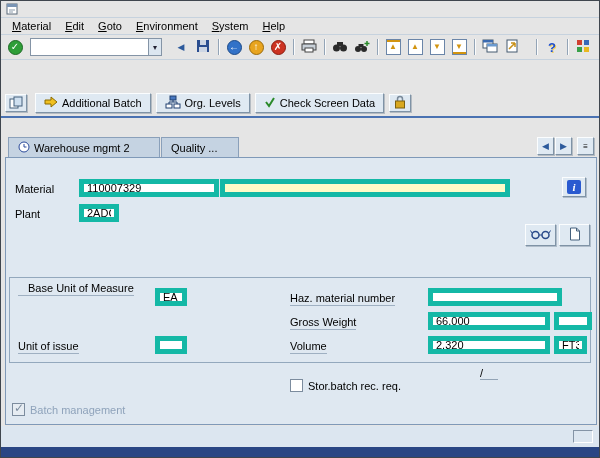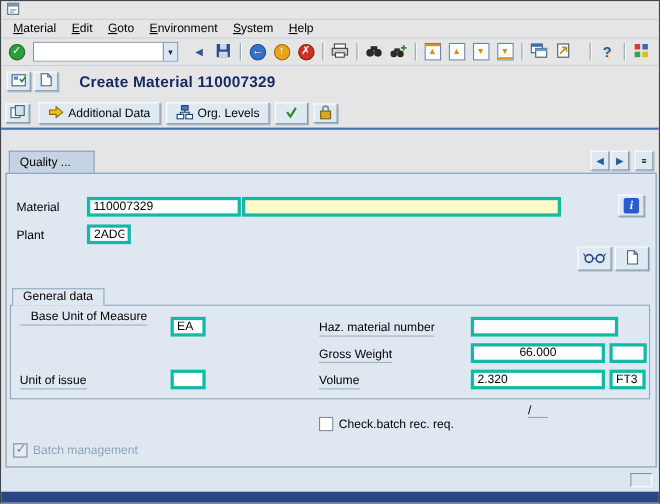--- a/index.html
+++ b/index.html
@@ -42,21 +42,21 @@
   .tabstrip{position:absolute;left:0;top:132px;width:100%;height:25px;display:flex;align-items:flex-end;padding-left:7px;}
   .tab{display:inline-flex;align-items:center;gap:4px;height:21px;padding:0 9px;background:#c5d3e2;border:1px solid #8aa0ba;border-bottom:none;margin-right:1px;white-space:nowrap;overflow:hidden;}
   .tab.active{height:25px;background:#dfe8f1;border-color:#7f99b8;position:relative;z-index:3;}
   .tabnav{position:absolute;right:5px;bottom:3px;display:flex;gap:1px;align-items:center;}
   .tabnav .btn3d{width:17px;height:18px;font-size:8px;}
   .tabnav .last{margin-left:4px;}
 
   .panel{position:absolute;left:4px;top:156px;width:592px;height:268px;background:#dfe8f1;border:1px solid #7f99b8;}
   .lbl{position:absolute;white-space:nowrap;}
   .ul{border-bottom:1px solid #9fb0c2;padding-bottom:1px;}
-  .fld{position:absolute;height:18px;border:3px solid #14b8a6;background:#fff;padding:0 3px;}
+  .fld{position:absolute;height:18px;border:5px solid #14b8a6;background:#fff;padding:0 3px;}
   .fld.yellow{background:#fffbc8;}
   .infobtn{position:absolute;width:24px;height:20px;}
   .infosq{width:14px;height:14px;background:#2a5ad0;color:#fff;font-weight:bold;font-style:italic;display:flex;align-items:center;justify-content:center;border-radius:2px;font-family:"Liberation Serif",serif;font-size:11px;}
   .rbtn{position:absolute;height:22px;width:31px;}
 
   .grouplabel{position:absolute;left:5px;top:104px;height:16px;padding:1px 9px 0;background:#dfe8f1;border:1px solid #93a8bd;border-bottom:none;z-index:2;}
   .groupbox{position:absolute;left:3px;top:119px;width:582px;height:86px;border:1px solid #93a8bd;}
 
   .cbrow{position:absolute;display:flex;align-items:center;gap:5px;}
   .cb{display:inline-block;width:13px;height:13px;background:#fff;border:1px solid #7c8c9e;position:relative;flex:0 0 auto;}
@@ -179,74 +179,66 @@
     <button class="tbtn">
         <span><svg width="14" height="14">
             <rect x="1" y="1" width="5" height="5" fill="#d04030"></rect>
             <rect x="8" y="1" width="5" height="5" fill="#3868b8"></rect>
             <rect x="1" y="8" width="5" height="5" fill="#38a048"></rect>
             <rect x="8" y="8" width="5" height="5" fill="#e8b820"></rect>
           </svg></span>
       </button>
   </div>
 
-  <div class="titlerow">
-    <button class="btn3d smbtn">
-        <span><svg width="14" height="12">
-            <rect x="1" y="1" width="12" height="10" fill="#fff" stroke="#44607c"></rect>
-            <rect x="2.5" y="2.5" width="4" height="3" fill="#4a90d0"></rect>
-            <path d="M8 5 l2 2 3 -4" stroke="#2a8a2a" stroke-width="1.5" fill="none"></path>
-          </svg></span>
-      </button>
-    <button class="btn3d smbtn">
-        <span><svg width="12" height="13">
-            <path d="M1.5 1 h6 l3 3 v8 h-9 z" fill="#fff" stroke="#44607c"></path>
-            <path d="M7.5 1 v3 h3" fill="none" stroke="#44607c"></path>
-          </svg></span>
-      </button>
-    <span class="screen-title">Create Material 110007329</span>
-  </div>
 
   <div class="apptoolbar">
     <button class="btn3d smbtn">
         <span><svg width="14" height="13">
             <rect x="1" y="3" width="8" height="9" fill="#fff" stroke="#44607c"></rect>
             <rect x="5" y="1" width="8" height="9" fill="#cfe0f0" stroke="#44607c"></rect>
           </svg></span>
       </button>
     <button class="btn3d appbtn">
       <span><svg width="14" height="12">
             <path d="M1 4 h6 V1 l6 5 -6 5 V8 H1 z" fill="#f0c020" stroke="#8a6a00"></path>
           </svg></span>
-      <span>Additional Data</span>
+      <span>Additional Batch</span>
     </button>
     <button class="btn3d appbtn">
       <span><svg width="16" height="14">
             <rect x="5" y="1" width="6" height="4" fill="#4878c0" stroke="#204070"></rect>
             <path d="M8 5 v2 M4 9 V7 h8 v2" stroke="#204070" fill="none"></path>
             <rect x="1" y="9" width="6" height="4" fill="#fff" stroke="#204070"></rect>
             <rect x="9" y="9" width="6" height="4" fill="#fff" stroke="#204070"></rect>
           </svg></span>
       <span>Org. Levels</span>
     </button>
     <button class="btn3d appbtn">
       <span><svg width="12" height="12">
             <path d="M2 6 l3 4 5 -8" stroke="#2a8a2a" stroke-width="2" fill="none"></path>
           </svg></span>
+      <span>Check Screen Data</span>
     </button>
     <button class="btn3d smbtn">
         <span><svg width="14" height="16">
             <path d="M4.5 7 V5 a2.5 2.5 0 0 1 5 0 V7" fill="none" stroke="#7a8a9a" stroke-width="1.5"></path>
             <rect x="2.5" y="7" width="9" height="7" fill="#d8a820" stroke="#7a6010"></rect>
           </svg></span>
       </button>
   </div>
   <div class="blueline"></div>
 
   <div class="tabstrip">
+    <div class="tab" style="width:152px;">
+      <span><svg width="12" height="12">
+            <circle cx="6" cy="6" r="5" fill="#fff" stroke="#2a4a9a"></circle>
+            <path d="M6 6 V3 M6 6 H8.5" stroke="#2a4a9a"></path>
+          </svg></span>
+      <span>Warehouse mgmt 2</span>
+    </div>
     <div class="tab" style="width:78px;">
         <span>Quality ...</span>
       </div>
     <div class="tabnav">
       <button class="btn3d">
           <span class="tri">◀</span>
         </button>
       <button class="btn3d">
           <span class="tri">▶</span>
         </button>
@@ -275,43 +267,42 @@
             <path d="M9 7 h3 M2 5 L0.5 2.5 M19 5 L20.5 2.5" stroke="#2a4a8a" fill="none"></path>
           </svg></span>
       </button>
     <button class="btn3d rbtn" style="left:553px;top:66px;">
         <span><svg width="12" height="14">
             <path d="M1.5 1 h6 l3 3 v9 h-9 z" fill="#fff" stroke="#44607c"></path>
             <path d="M7.5 1 v3 h3" fill="none" stroke="#44607c"></path>
           </svg></span>
       </button>
 
-    <span class="grouplabel">General data</span>
     <div class="groupbox"></div>
 
     <span class="lbl ul" style="left:12px;top:124px;padding-left:10px;">Base Unit of Measure</span>
     <input class="fld" style="left: 149px; top: 130px; width: 32px;" value="EA">
     <span class="lbl ul" style="left:284px;top:134px;">Haz. material number</span>
     <input class="fld" style="left: 422px; top: 130px; width: 134px;" value="">
 
     <span class="lbl ul" style="left:284px;top:158px;">Gross Weight</span>
-    <input class="fld" style="left: 422px; top: 154px; width: 122px; text-align: center;" value="66.000">
+    <input class="fld" style="left: 422px; top: 154px; width: 122px;" value="66.000">
     <input class="fld" style="left: 548px; top: 154px; width: 33px; padding-left: 25px;" value="LB">
 
     <span class="lbl ul" style="left:12px;top:182px;">Unit of issue</span>
     <input class="fld" style="left: 149px; top: 178px; width: 32px;" value="">
     <span class="lbl ul" style="left:284px;top:182px;">Volume</span>
     <input class="fld" style="left: 422px; top: 178px; width: 122px;" value="2.320">
     <input class="fld" style="left: 548px; top: 178px; width: 33px;" value="FT3">
 
     <span class="lbl slash">/</span>
 
     <span class="cbrow" style="left:284px;top:221px;">
       <span class="cb"></span>
-      <span>Check.batch rec. req.</span>
+      <span>Stor.batch rec. req.</span>
     </span>
 
     <span class="cbrow" style="left:6px;top:245px;">
       <span class="cb dis">
           <span class="cbmark">✓</span>
         </span>
       <span class="dislbl">Batch management</span>
     </span>
 
   </div>

